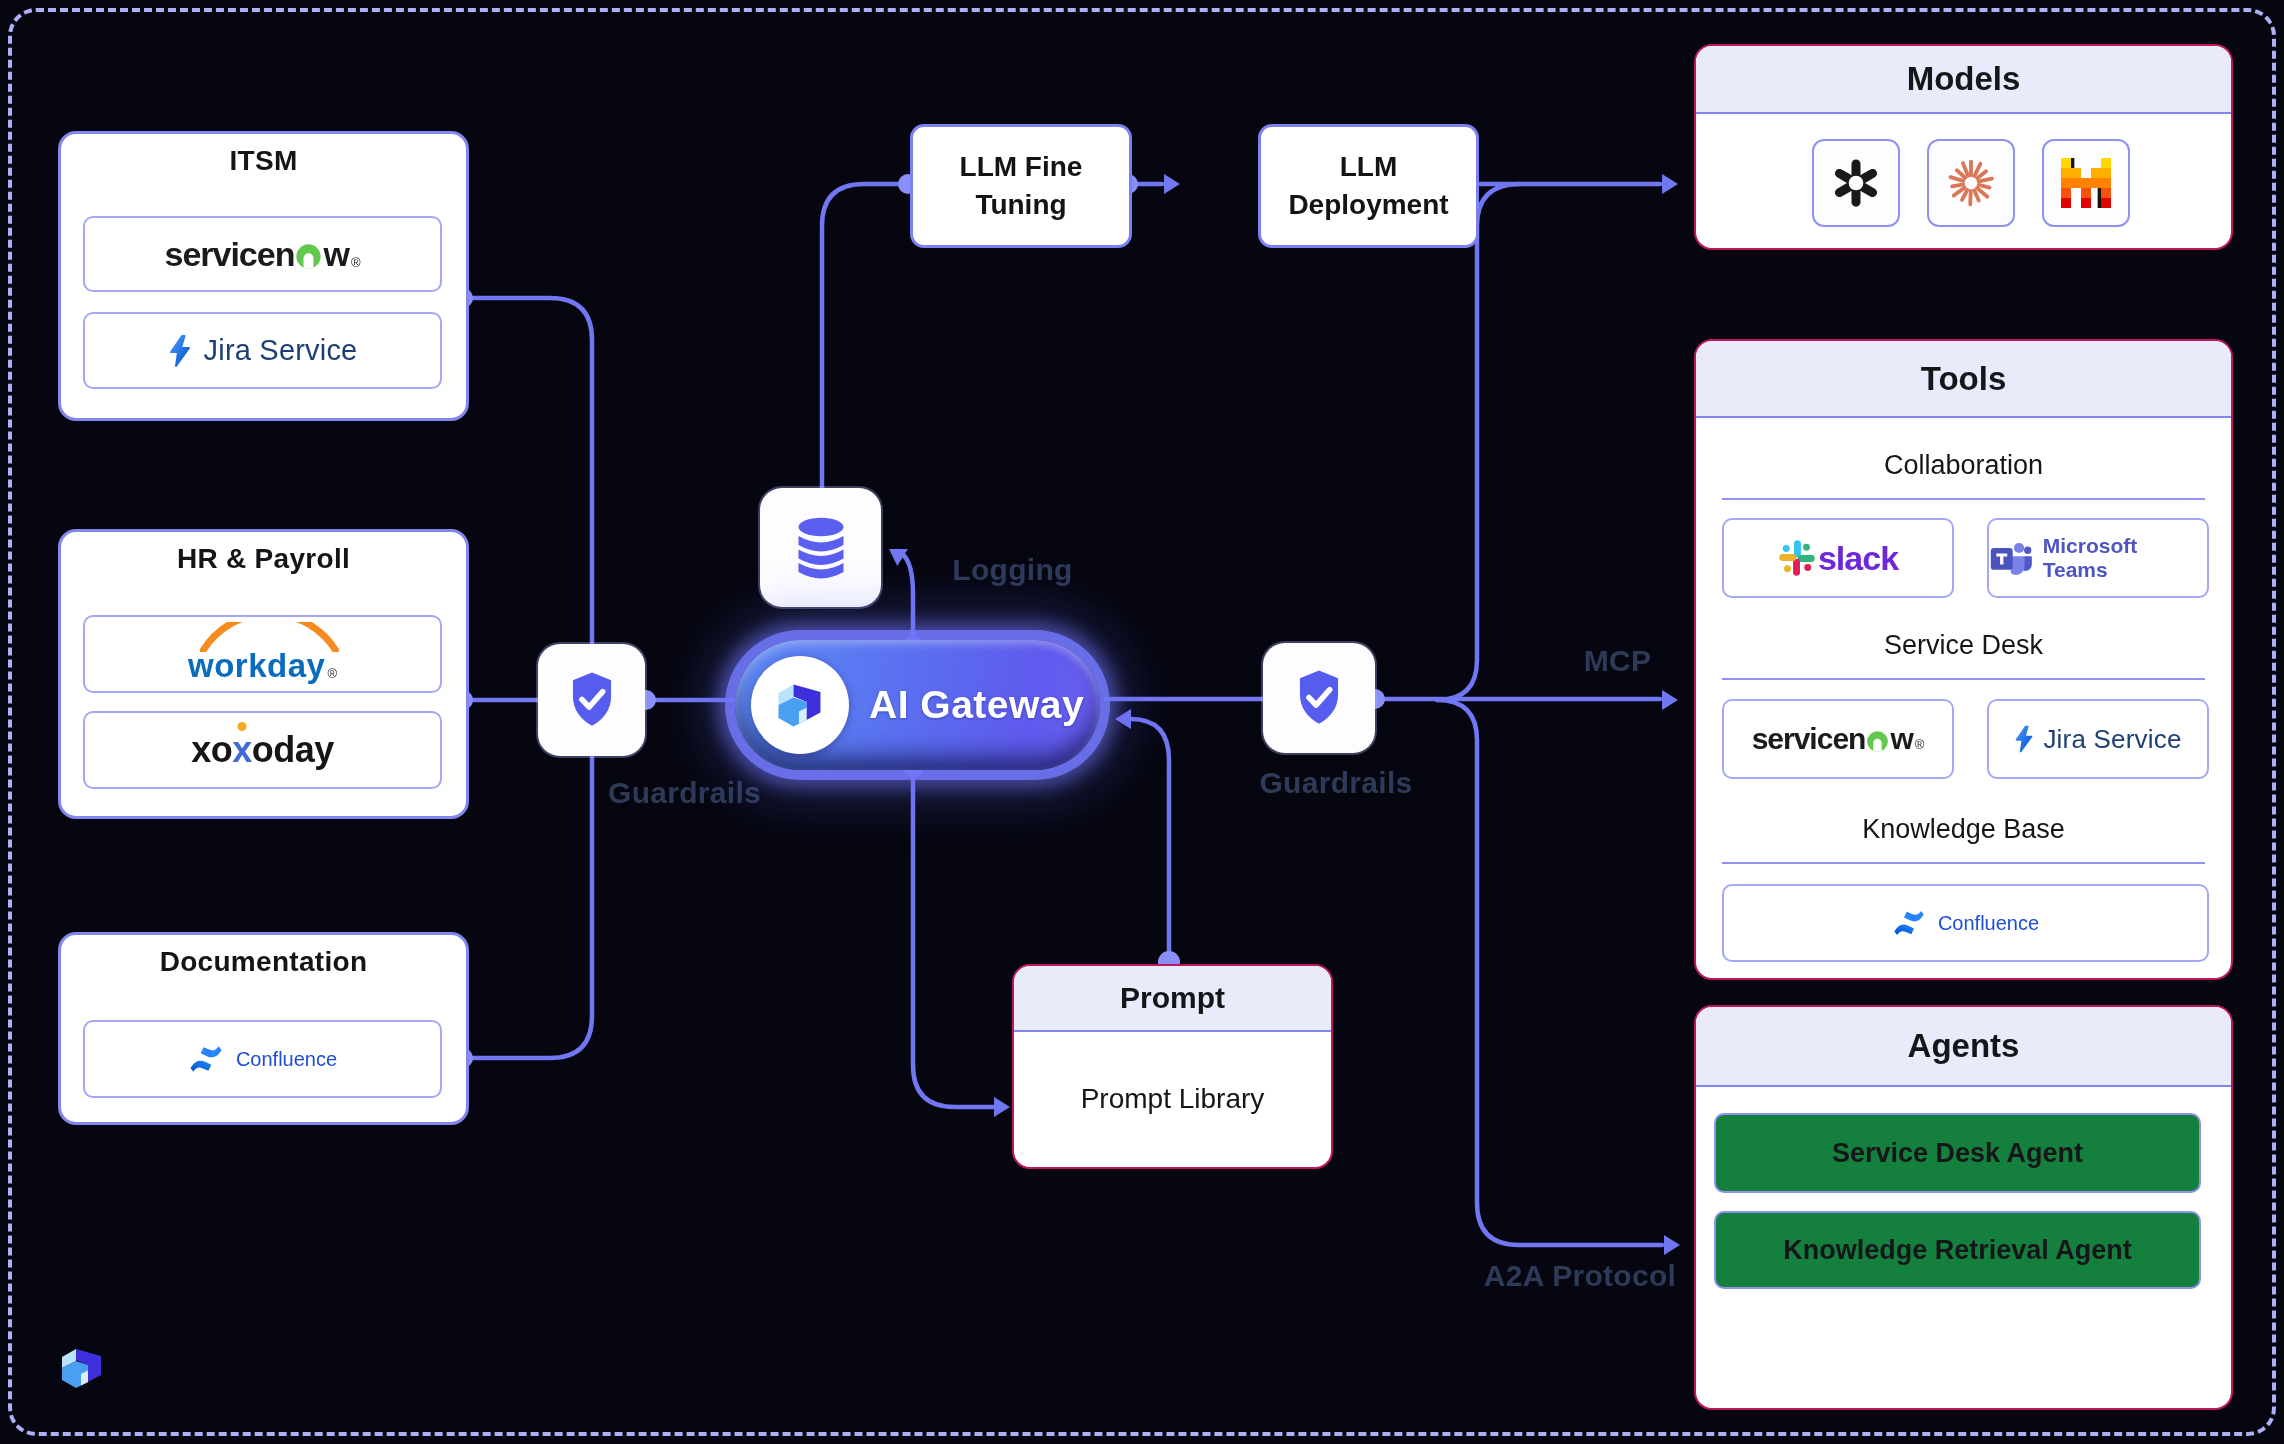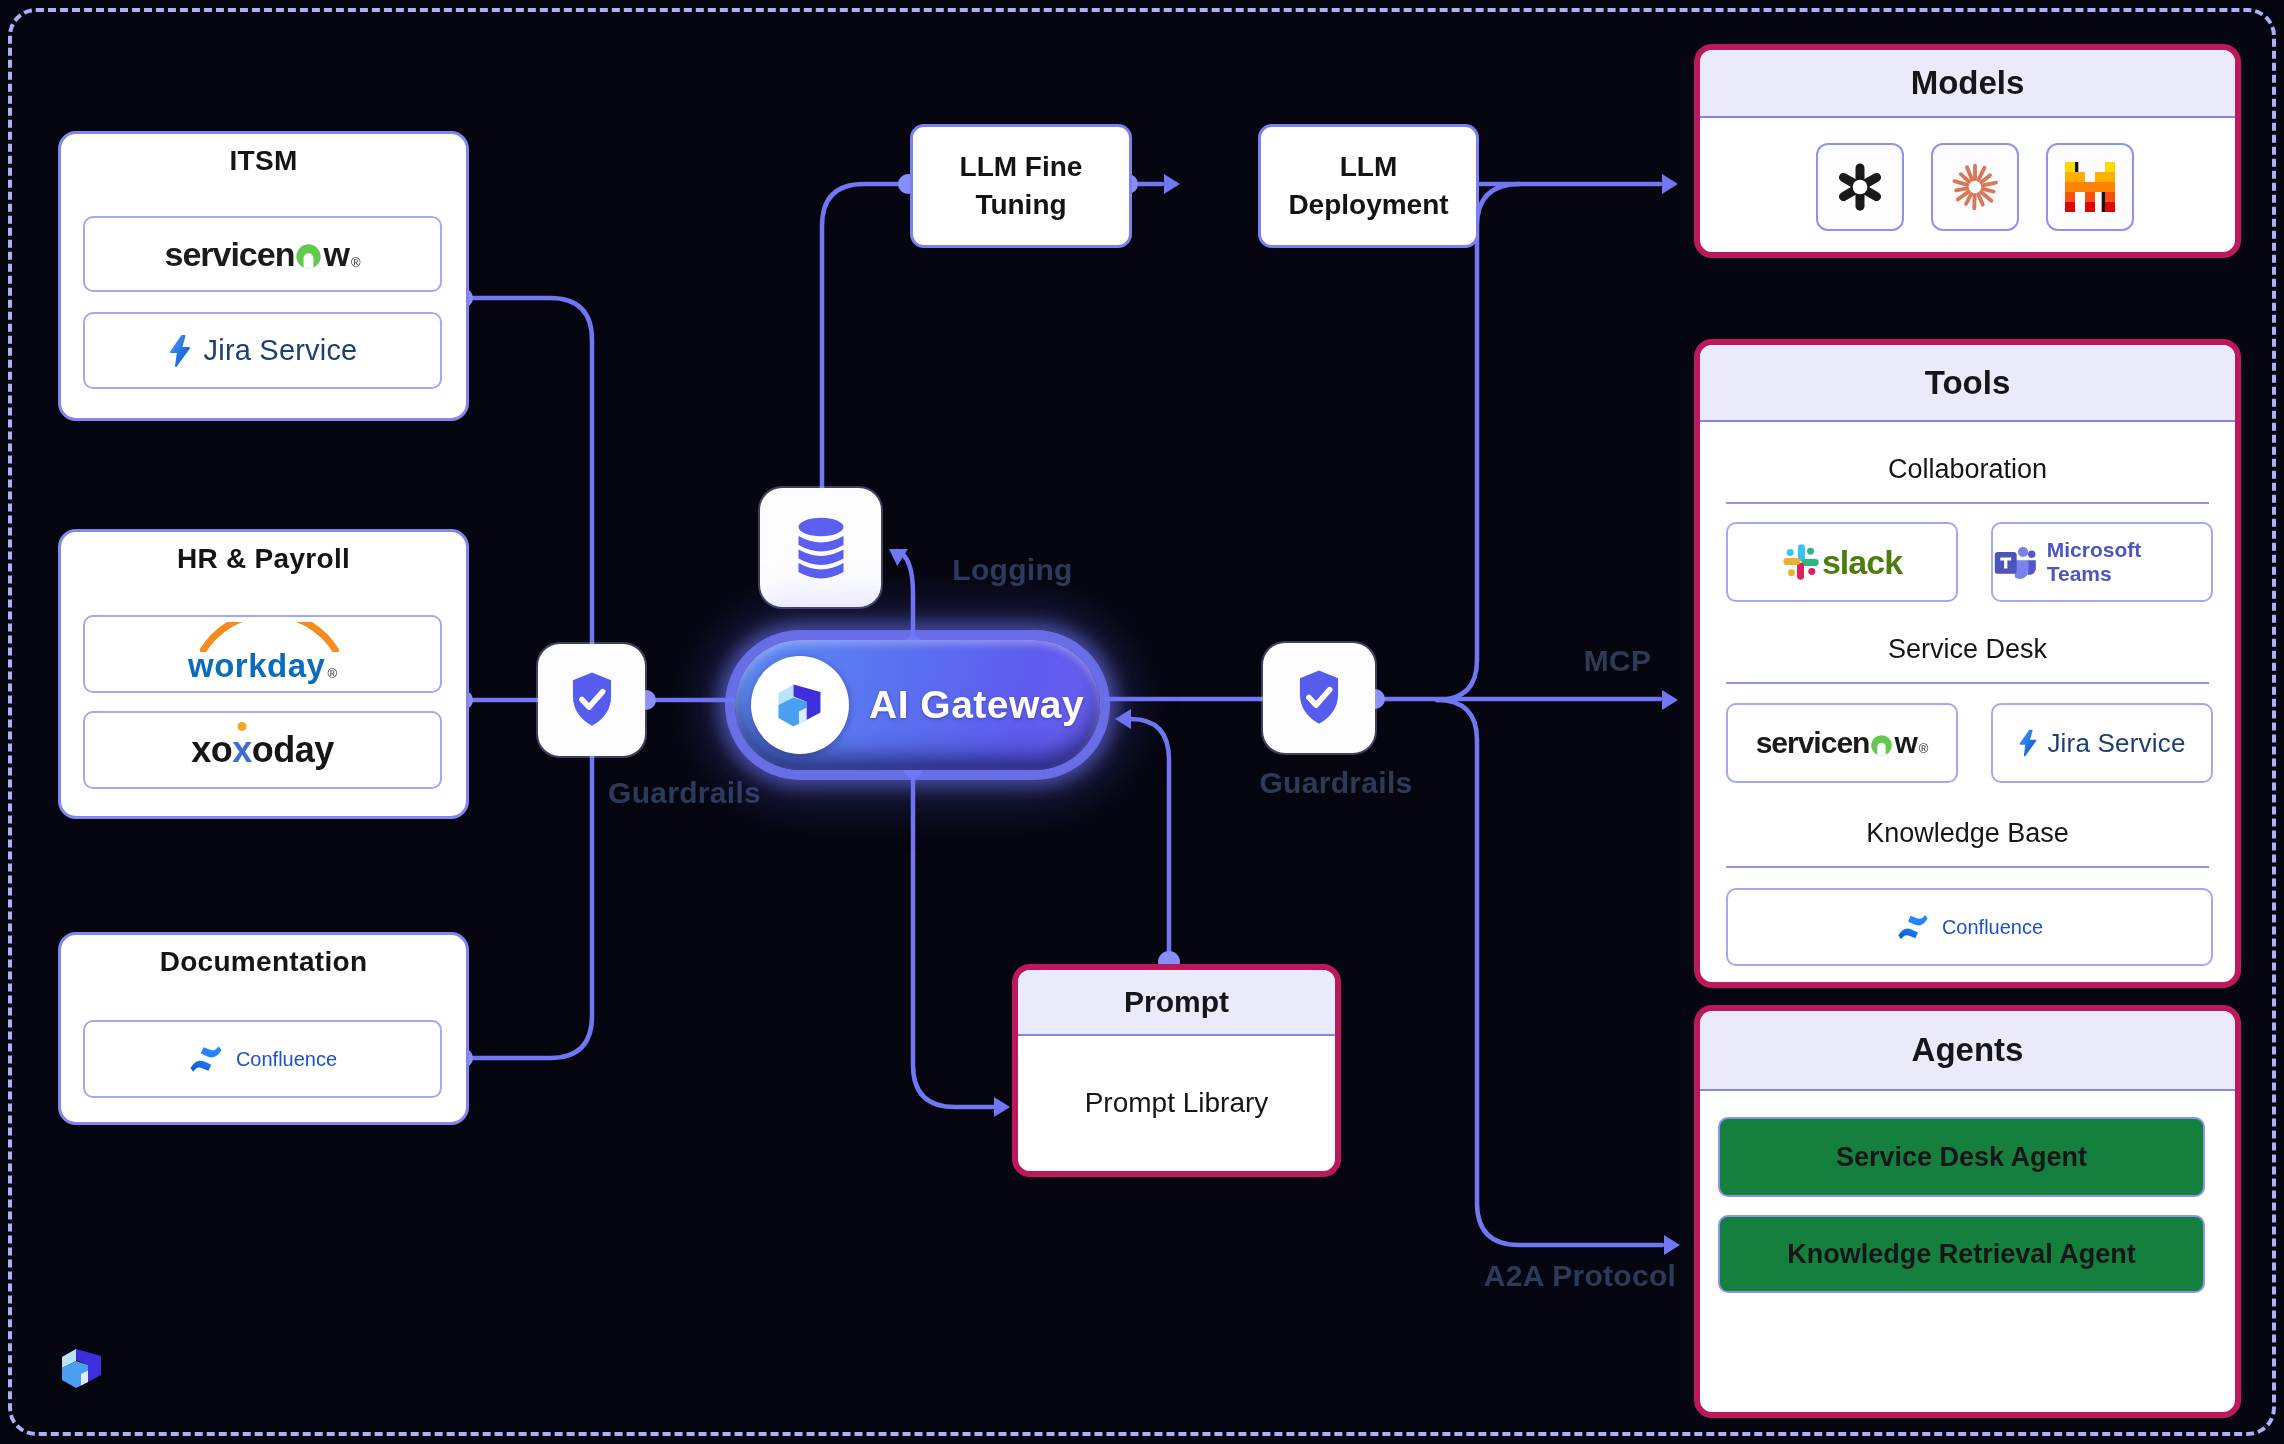--- a/index.html
+++ b/index.html
@@ -6,39 +6,39 @@
   .stage{position:relative;width:2284px;height:1444px;background:#05060f;overflow:hidden;
          font-family:"Liberation Sans",sans-serif;}
   .canvas-border{position:absolute;left:8px;top:8px;width:2260px;height:1420px;
     border:4px dashed #aeb0f6;border-radius:28px;pointer-events:none;}
   .wires{position:absolute;left:0;top:0;z-index:1;}
   .node{position:absolute;z-index:2;}
   .card{background:#ffffff;border:3px solid #8287f0;border-radius:18px;}
   .card-title{text-align:center;font-size:28px;font-weight:700;color:#141519;padding-top:11px;letter-spacing:.3px;}
   .tile{position:absolute;background:#fff;border:2px solid #a3a8f5;border-radius:10px;
         display:flex;align-items:center;justify-content:center;}
-  .panel{position:absolute;z-index:2;background:#fff;border:6px solid #be185d;border-radius:18px;overflow:hidden;}
+  .panel{position:absolute;z-index:2;background:#fff;border:2px solid #be185d;border-radius:18px;overflow:hidden;}
   .panel-header{background:#e9ebfb;border-bottom:2px solid #8287f0;text-align:center;
         font-size:33px;font-weight:700;color:#15161a;display:flex;align-items:center;justify-content:center;}
   .sect-label{position:absolute;width:100%;text-align:center;font-size:27px;font-weight:500;color:#15161a;}
   .divider{position:absolute;left:26px;right:26px;height:2px;background:#8e92f3;}
   .slate-label{position:absolute;z-index:2;color:#2d3a58;font-weight:700;font-size:30px;text-align:center;letter-spacing:.3px;}
   .shield-box{position:absolute;z-index:3;background:#fdfdff;border-radius:22px;
         display:flex;align-items:center;justify-content:center;box-shadow:0 0 0 2px rgba(170,175,250,.35);}
   .sn-text{font-size:34px;font-weight:700;color:#1b1b1b;letter-spacing:-1px;display:flex;align-items:center;}
   .sn-text.small{font-size:30px;}
   .reg{font-size:13px;color:#2a2a2a;align-self:flex-end;margin-left:2px;margin-bottom:4px;font-weight:400;letter-spacing:0;}
   .jira-text{font-size:29px;font-weight:500;color:#1d3f73;margin-left:12px;letter-spacing:.2px;}
   .conf-text{font-size:20px;font-weight:500;color:#1d4ed8;margin-left:12px;}
   .workday-text{font-size:33px;font-weight:700;color:#0a6bbf;letter-spacing:.5px;display:flex;}
   .xoxo{font-size:36px;font-weight:700;color:#161616;letter-spacing:-.5px;display:flex;align-items:baseline;}
   .xoxo .xx{color:#3f6ad8;position:relative;}
   .xoxo .xx::before{content:"";position:absolute;left:50%;top:-7px;transform:translateX(-50%);
         width:9px;height:9px;border-radius:50%;background:#f7a823;}
-  .slack-text{font-size:34px;font-weight:800;color:#4d7c0f;letter-spacing:-1px;margin-left:2px;}
+  .slack-text{font-size:34px;font-weight:800;color:#6d28d9;letter-spacing:-1px;margin-left:2px;}
   .teams-text{font-size:21px;font-weight:600;color:#4e56c4;margin-left:10px;}
   .llm-box{position:absolute;z-index:2;background:#fff;border:3px solid #7b80f2;border-radius:14px;
         display:flex;align-items:center;justify-content:center;text-align:center;
         font-size:28px;font-weight:600;color:#141414;line-height:1.35;}
   .gateway{position:absolute;z-index:3;border-radius:66px;
         background:linear-gradient(100deg,#5f8df6 0%,#5a70f0 45%,#5f5bee 78%,#6a60f2 100%);
         box-shadow:0 0 0 10px rgba(112,117,246,.85),0 0 16px 18px rgba(112,117,246,.5),0 0 46px 36px rgba(100,106,244,.22),
                    inset 0 4px 8px rgba(255,255,255,.35),inset 0 -16px 24px -4px rgba(13,18,70,.75);
         display:flex;align-items:center;}
   .gateway-circle{width:98px;height:98px;border-radius:50%;background:#fff;margin-left:16px;

